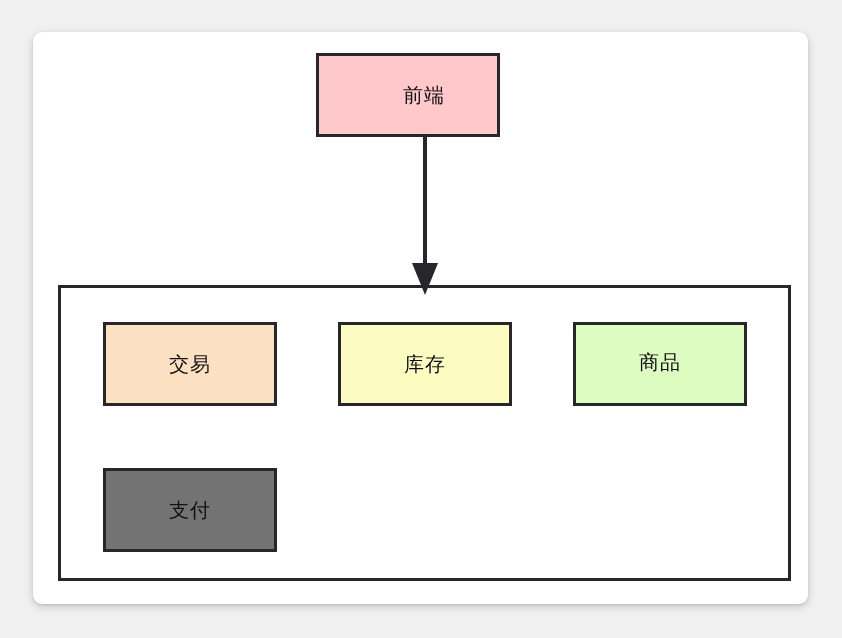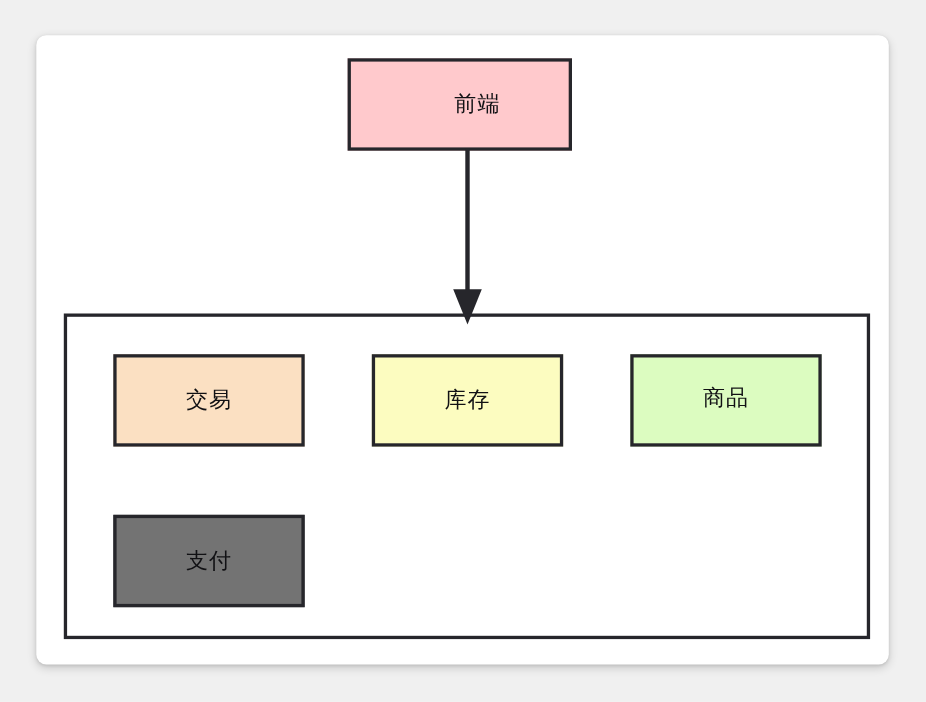--- a/index.html
+++ b/index.html
@@ -46,21 +46,21 @@
     color: #111114;
     font-size: 20px;
     line-height: 1;
     letter-spacing: 1px;
     font-weight: 400;
   }
 
   #node-frontend {
     left: 283px;
     top: 21px;
-    width: 204px;
+    width: 184px;
     height: 84px;
     padding-left: 32px;
   }
 
   
   #connector-frontend-backend {
     position: absolute;
     left: 357px;
     top: 103px;
     width: 70px;

